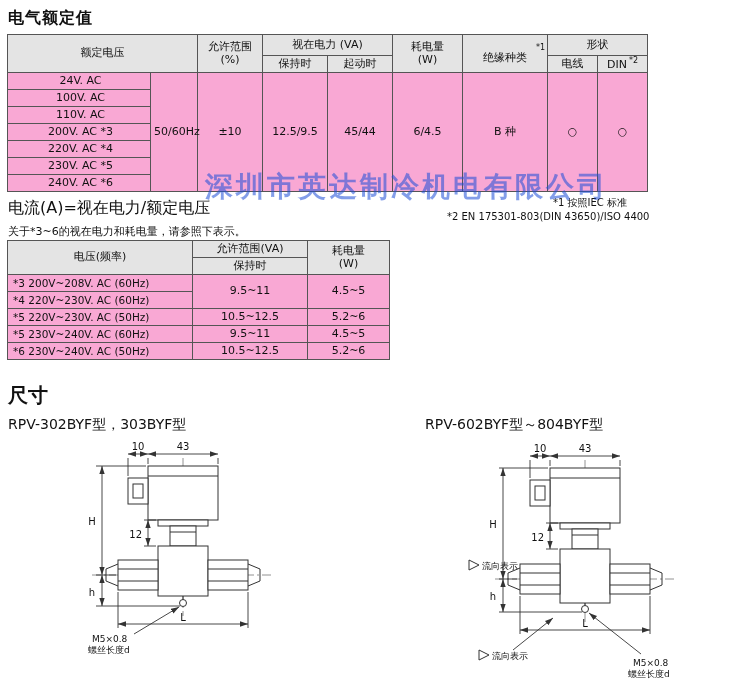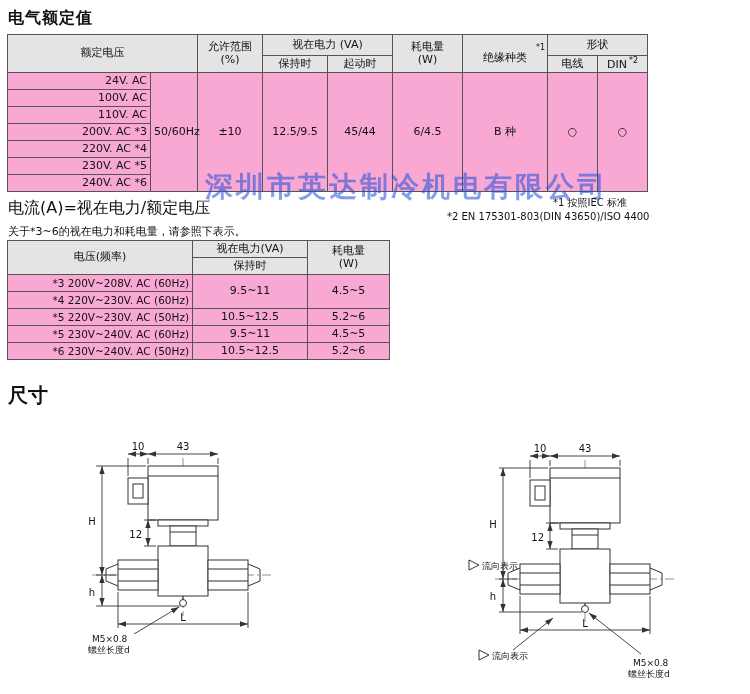--- a/index.html
+++ b/index.html
@@ -6,26 +6,26 @@
   html,body{background:#fff}
   body{width:750px;height:694px;font-family:"DejaVu Sans","Liberation Sans",sans-serif;color:#111}
   .page{position:relative;width:750px;height:694px;background:#fff;overflow:hidden}
   .title{position:absolute;left:8px;top:8px;font-size:16px;font-weight:bold;letter-spacing:1px}
   table{border-collapse:collapse;table-layout:fixed;position:absolute;background:#f9a8d4}
   td{border:1px solid #555;font-size:11px;text-align:center;padding:0 3px;height:17px;line-height:1.15;vertical-align:middle}
   .hd{background:#e4e4e4}
   .pre{white-space:pre-line}
   .t1{left:7px;top:34px;width:640px}
   .t1 tr.hrow1 td{height:21px}
-  .vcell{text-align:right;padding-left:6px}
+  .vcell{text-align:center;padding-left:6px}
   .ins{padding:0 2px}
   .sup{font-size:8px;text-align:right;line-height:9px;margin-top:1px}
   .sup2{font-size:8px;vertical-align:super;margin-left:2px}
   .t2{left:7px;top:240px;width:382px}
-  .lcell{text-align:right;padding-left:5px;font-size:10.5px}
+  .lcell{text-align:left;padding-left:5px;font-size:10.5px}
   .watermark{position:absolute;left:205px;top:168px;font-size:28px;font-weight:bold;color:#1d4ed8;opacity:.55;letter-spacing:3px;white-space:nowrap;pointer-events:none;z-index:5}
   .note{position:absolute;font-size:16px}
   .formula{left:8px;top:198px}
   .n1{left:553px;top:196px;font-size:10px}
   .n2{left:447px;top:211px;font-size:10px}
   .ref{left:8px;top:224px;font-size:11px}
   .dim-title{position:absolute;left:8px;top:382px;font-size:20px;font-weight:bold}
   .model-l{position:absolute;left:8px;top:416px;font-size:14px}
   .model-r{position:absolute;left:425px;top:416px;font-size:14px}
   .draw-l{position:absolute;left:40px;top:438px}
@@ -113,21 +113,21 @@
 
   <table class="t2">
     <colgroup>
       <col style="width:185px">
         <col style="width:115px">
         <col style="width:82px">
     </colgroup>
     <tbody>
         <tr>
       <td class="hd" rowspan="2">电压(频率)</td>
-      <td class="hd">视在电力(VA)</td>
+      <td class="hd">允许范围(VA)</td>
       <td class="hd pre" rowspan="2">耗电量
 (W)</td>
     </tr>
     <tr>
       <td class="hd">保持时</td>
     </tr>
     <tr>
       <td class="lcell">*3  200V~208V. AC  (60Hz)</td>
       <td rowspan="2">9.5~11</td>
       <td rowspan="2">4.5~5</td>
@@ -147,20 +147,22 @@
     </tr>
     <tr>
       <td class="lcell">*6  230V~240V. AC  (50Hz)</td>
       <td>10.5~12.5</td>
       <td>5.2~6</td>
     </tr>
   </tbody>
     </table>
 
   <div class="dim-title">尺寸</div>
+  <div class="model-l">RPV-302BYF型，303BYF型</div>
+  <div class="model-r">RPV-602BYF型～804BYF型</div>
 
   <svg class="draw-l" width="250" height="235" viewBox="0 0 250 235">
     <defs>
       <marker id="mLe" viewBox="0 0 10 6" refX="9" refY="3" markerWidth="9" markerHeight="6" orient="auto" markerUnits="userSpaceOnUse">
           <path d="M0 0 L9 3 L0 6 Z" fill="#333"></path>
         </marker>
       <marker id="mLs" viewBox="0 0 10 6" refX="9" refY="3" markerWidth="9" markerHeight="6" orient="auto-start-reverse" markerUnits="userSpaceOnUse">
           <path d="M0 0 L9 3 L0 6 Z" fill="#333"></path>
         </marker>
     </defs>

